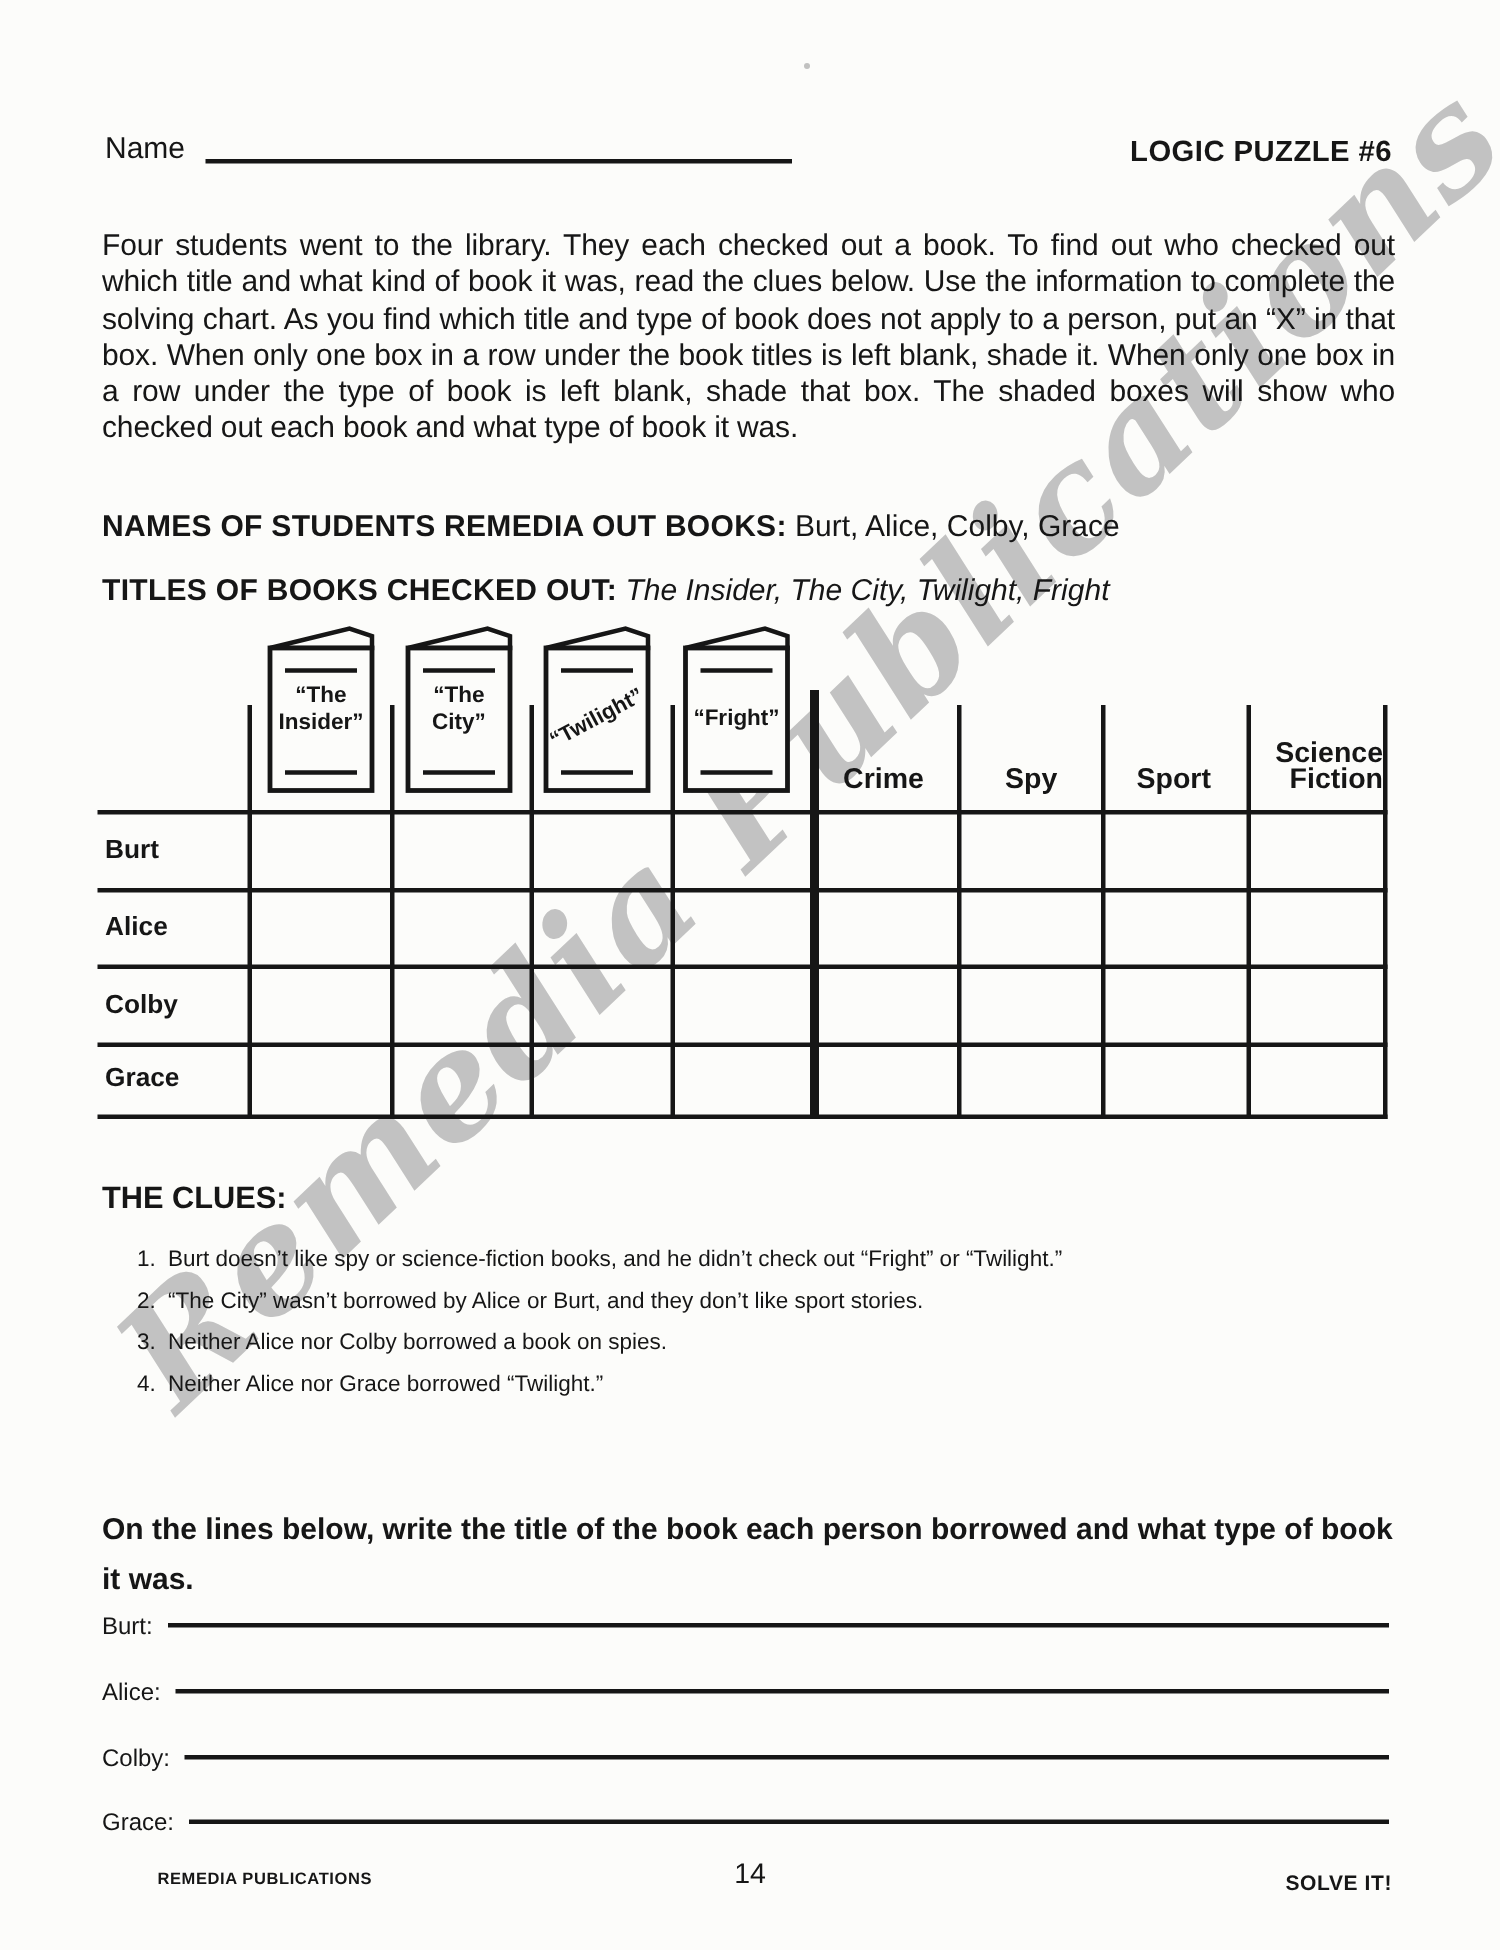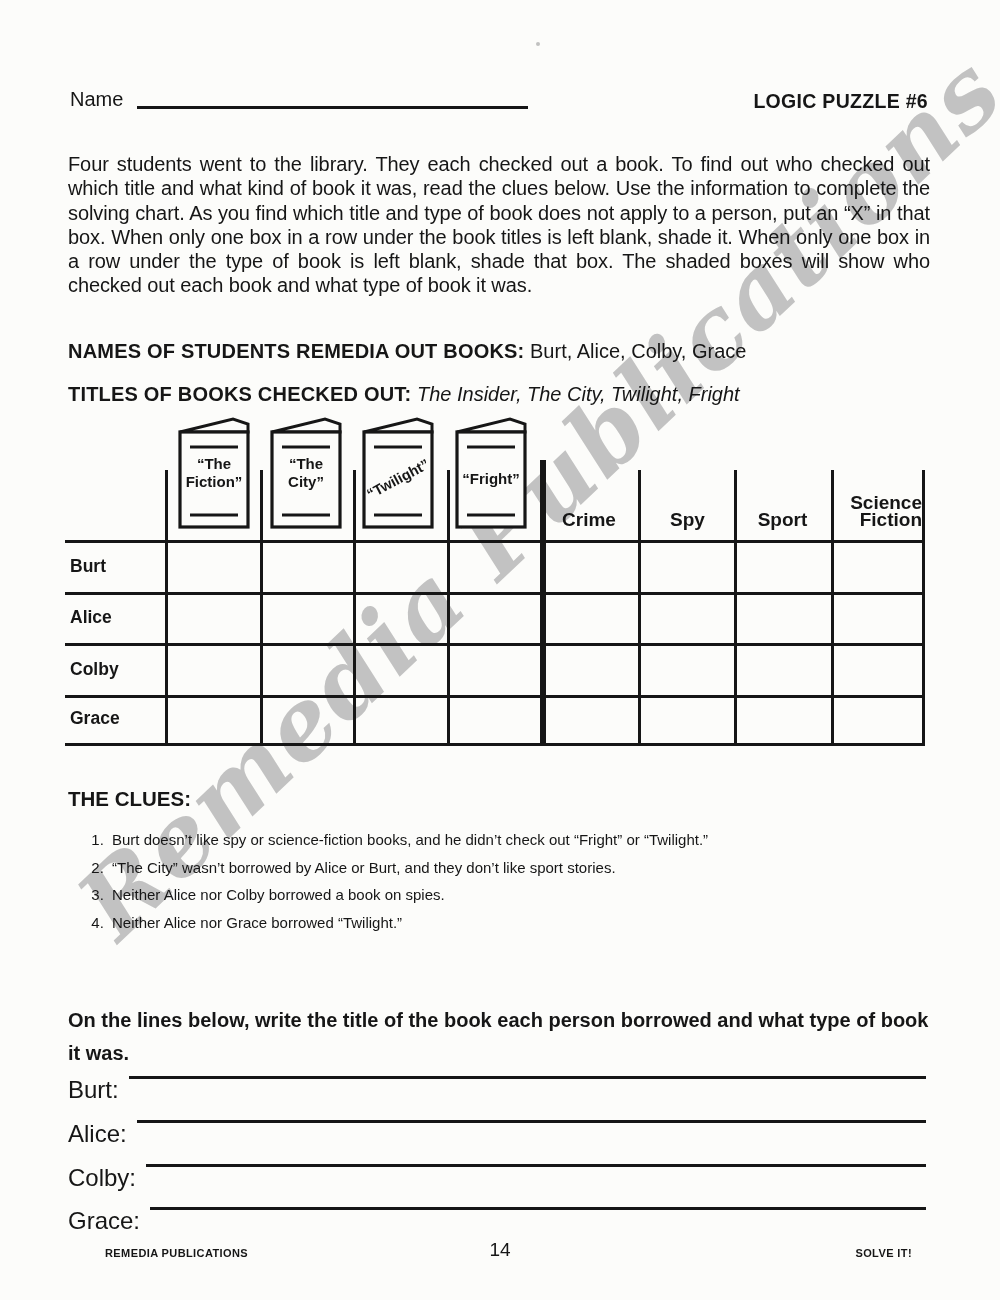--- a/index.html
+++ b/index.html
@@ -53,27 +53,27 @@
   .vline { position:absolute; background:#161616; }
   .cell  { position:absolute; background:transparent; }
 
   
   .clues-heading { position:absolute; left:68px; top:787px; font-weight:bold; font-size:20.5px;text-align:right; }
   .clues-list { position:absolute; left:72px; top:826px; width:868px; margin:0; padding:0 0 0 36px; font-size:15px; line-height:27.5px; }
   .clues-list li { margin:0; padding-left:4px; }
 
   
   .instruction { position:absolute; left:68px; top:1004px; width:868px; font-weight:bold; font-size:20px; line-height:33px; }
-  .answer-row { position:absolute; left:68px; width:858px; display:flex; align-items:flex-start; font-size:24px; }
+  .answer-row { position:absolute; left:68px; width:858px; display:flex; align-items:center; font-size:16px; }
   .answer-line { flex:1; height:0; border-bottom:3px solid #161616; margin:0 0 3px 10px; }
 
   
   .footer-left  { position:absolute; left:105px; top:1247px; font-size:11px; font-weight:bold; letter-spacing:.4px; }
   .footer-page  { position:absolute; left:0; right:0; top:1239px; text-align:center; font-size:19px; }
-  .footer-right { position:absolute; right:88px; top:1247px; font-size:11px; font-weight:bold; letter-spacing:.4px; }
+  .footer-right { position:absolute; right:72px; top:1247px; font-size:14px; font-weight:bold; letter-spacing:.4px; }
 
   .artifact-dot { position:absolute; left:536px; top:42px; width:4px; height:4px; border-radius:50%; background:#9a9a9a; opacity:.6; }
 </style>
 </head>
 <body>
 
 <div class="page">
 
   <div class="watermark">Remedia Publications</div>
 
@@ -97,21 +97,21 @@
       <span class="italic">The Insider, The City, Twilight, Fright</span>
     </div>
 
     <div class="book" style="left:176px">
       <svg viewBox="0 0 76 113">
         <polygon points="4,16 57,3 72,8 72,16" fill="#fcfcfa" stroke="#161616" stroke-width="3"></polygon>
         <rect x="4" y="16" width="68" height="95" fill="#fcfcfa" stroke="#161616" stroke-width="3.2"></rect>
         <line x1="14" y1="31" x2="62" y2="31" stroke="#161616" stroke-width="3"></line>
         <line x1="14" y1="99" x2="62" y2="99" stroke="#161616" stroke-width="3"></line>
       </svg>
-      <span class="book-title">“The Fiction”</span>
+      <span class="book-title">“The Insider”</span>
     </div>
     <div class="book" style="left:268px">
       <svg viewBox="0 0 76 113">
         <polygon points="4,16 57,3 72,8 72,16" fill="#fcfcfa" stroke="#161616" stroke-width="3"></polygon>
         <rect x="4" y="16" width="68" height="95" fill="#fcfcfa" stroke="#161616" stroke-width="3.2"></rect>
         <line x1="14" y1="31" x2="62" y2="31" stroke="#161616" stroke-width="3"></line>
         <line x1="14" y1="99" x2="62" y2="99" stroke="#161616" stroke-width="3"></line>
       </svg>
       <span class="book-title">“The City”</span>
     </div>

